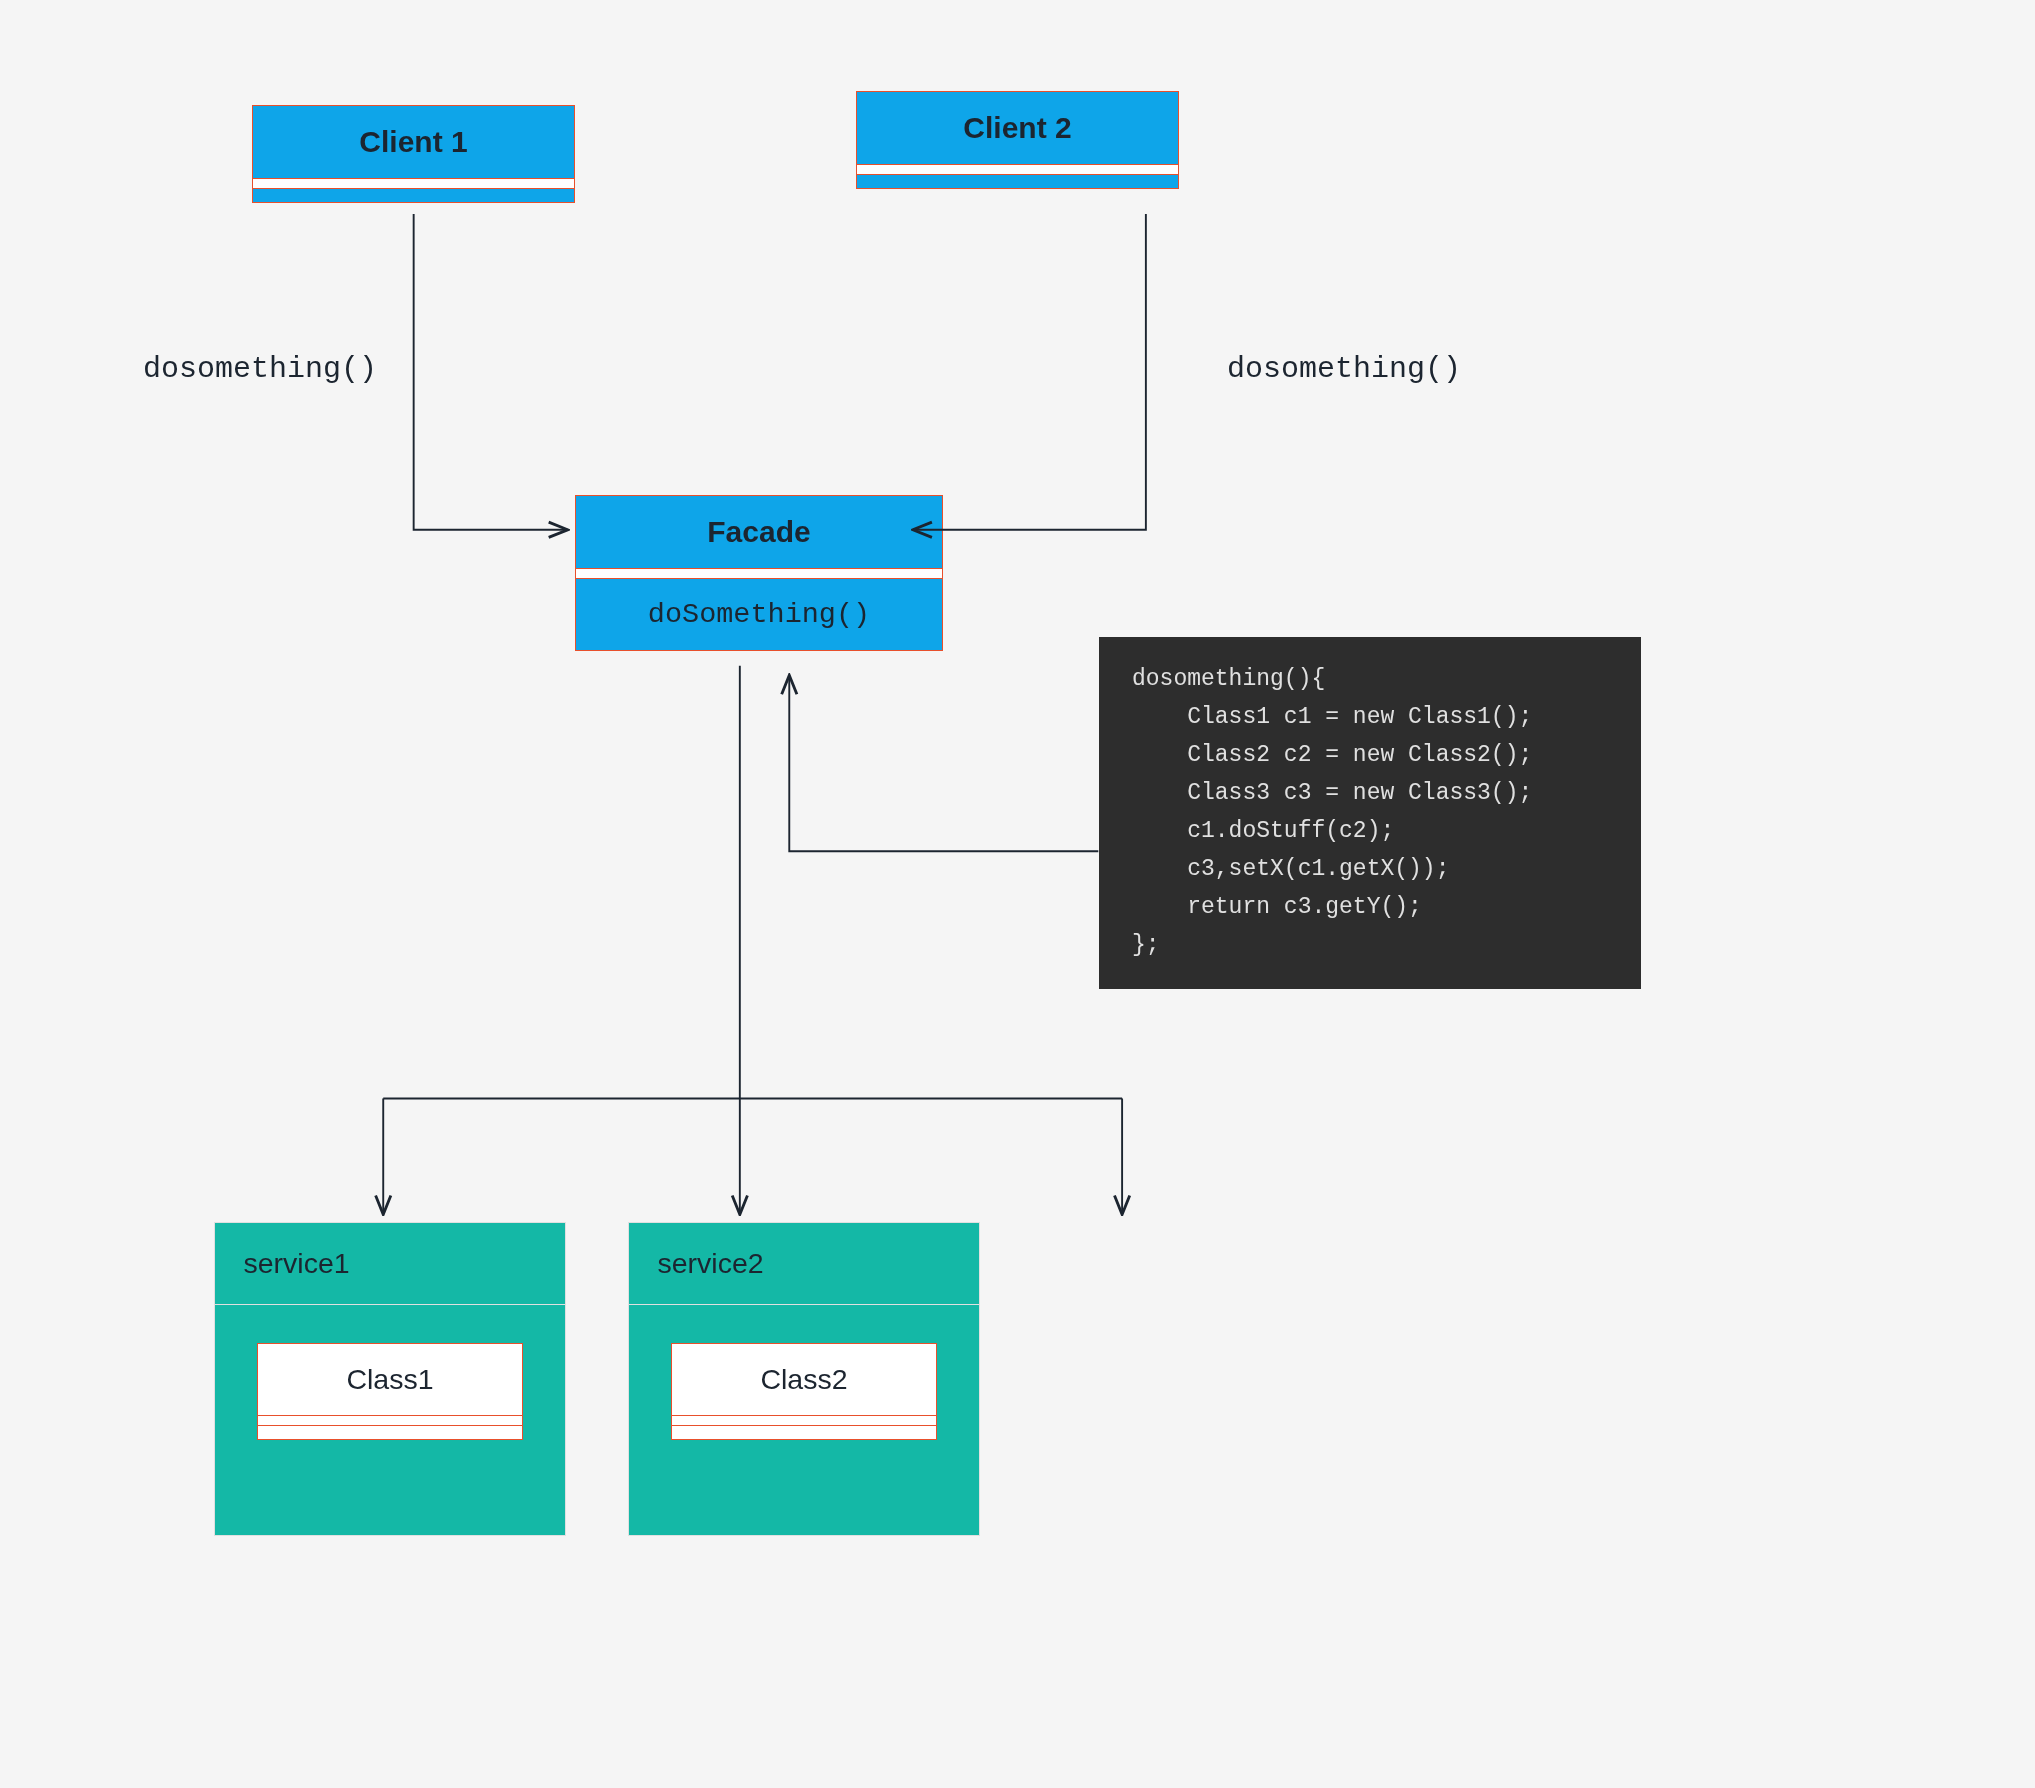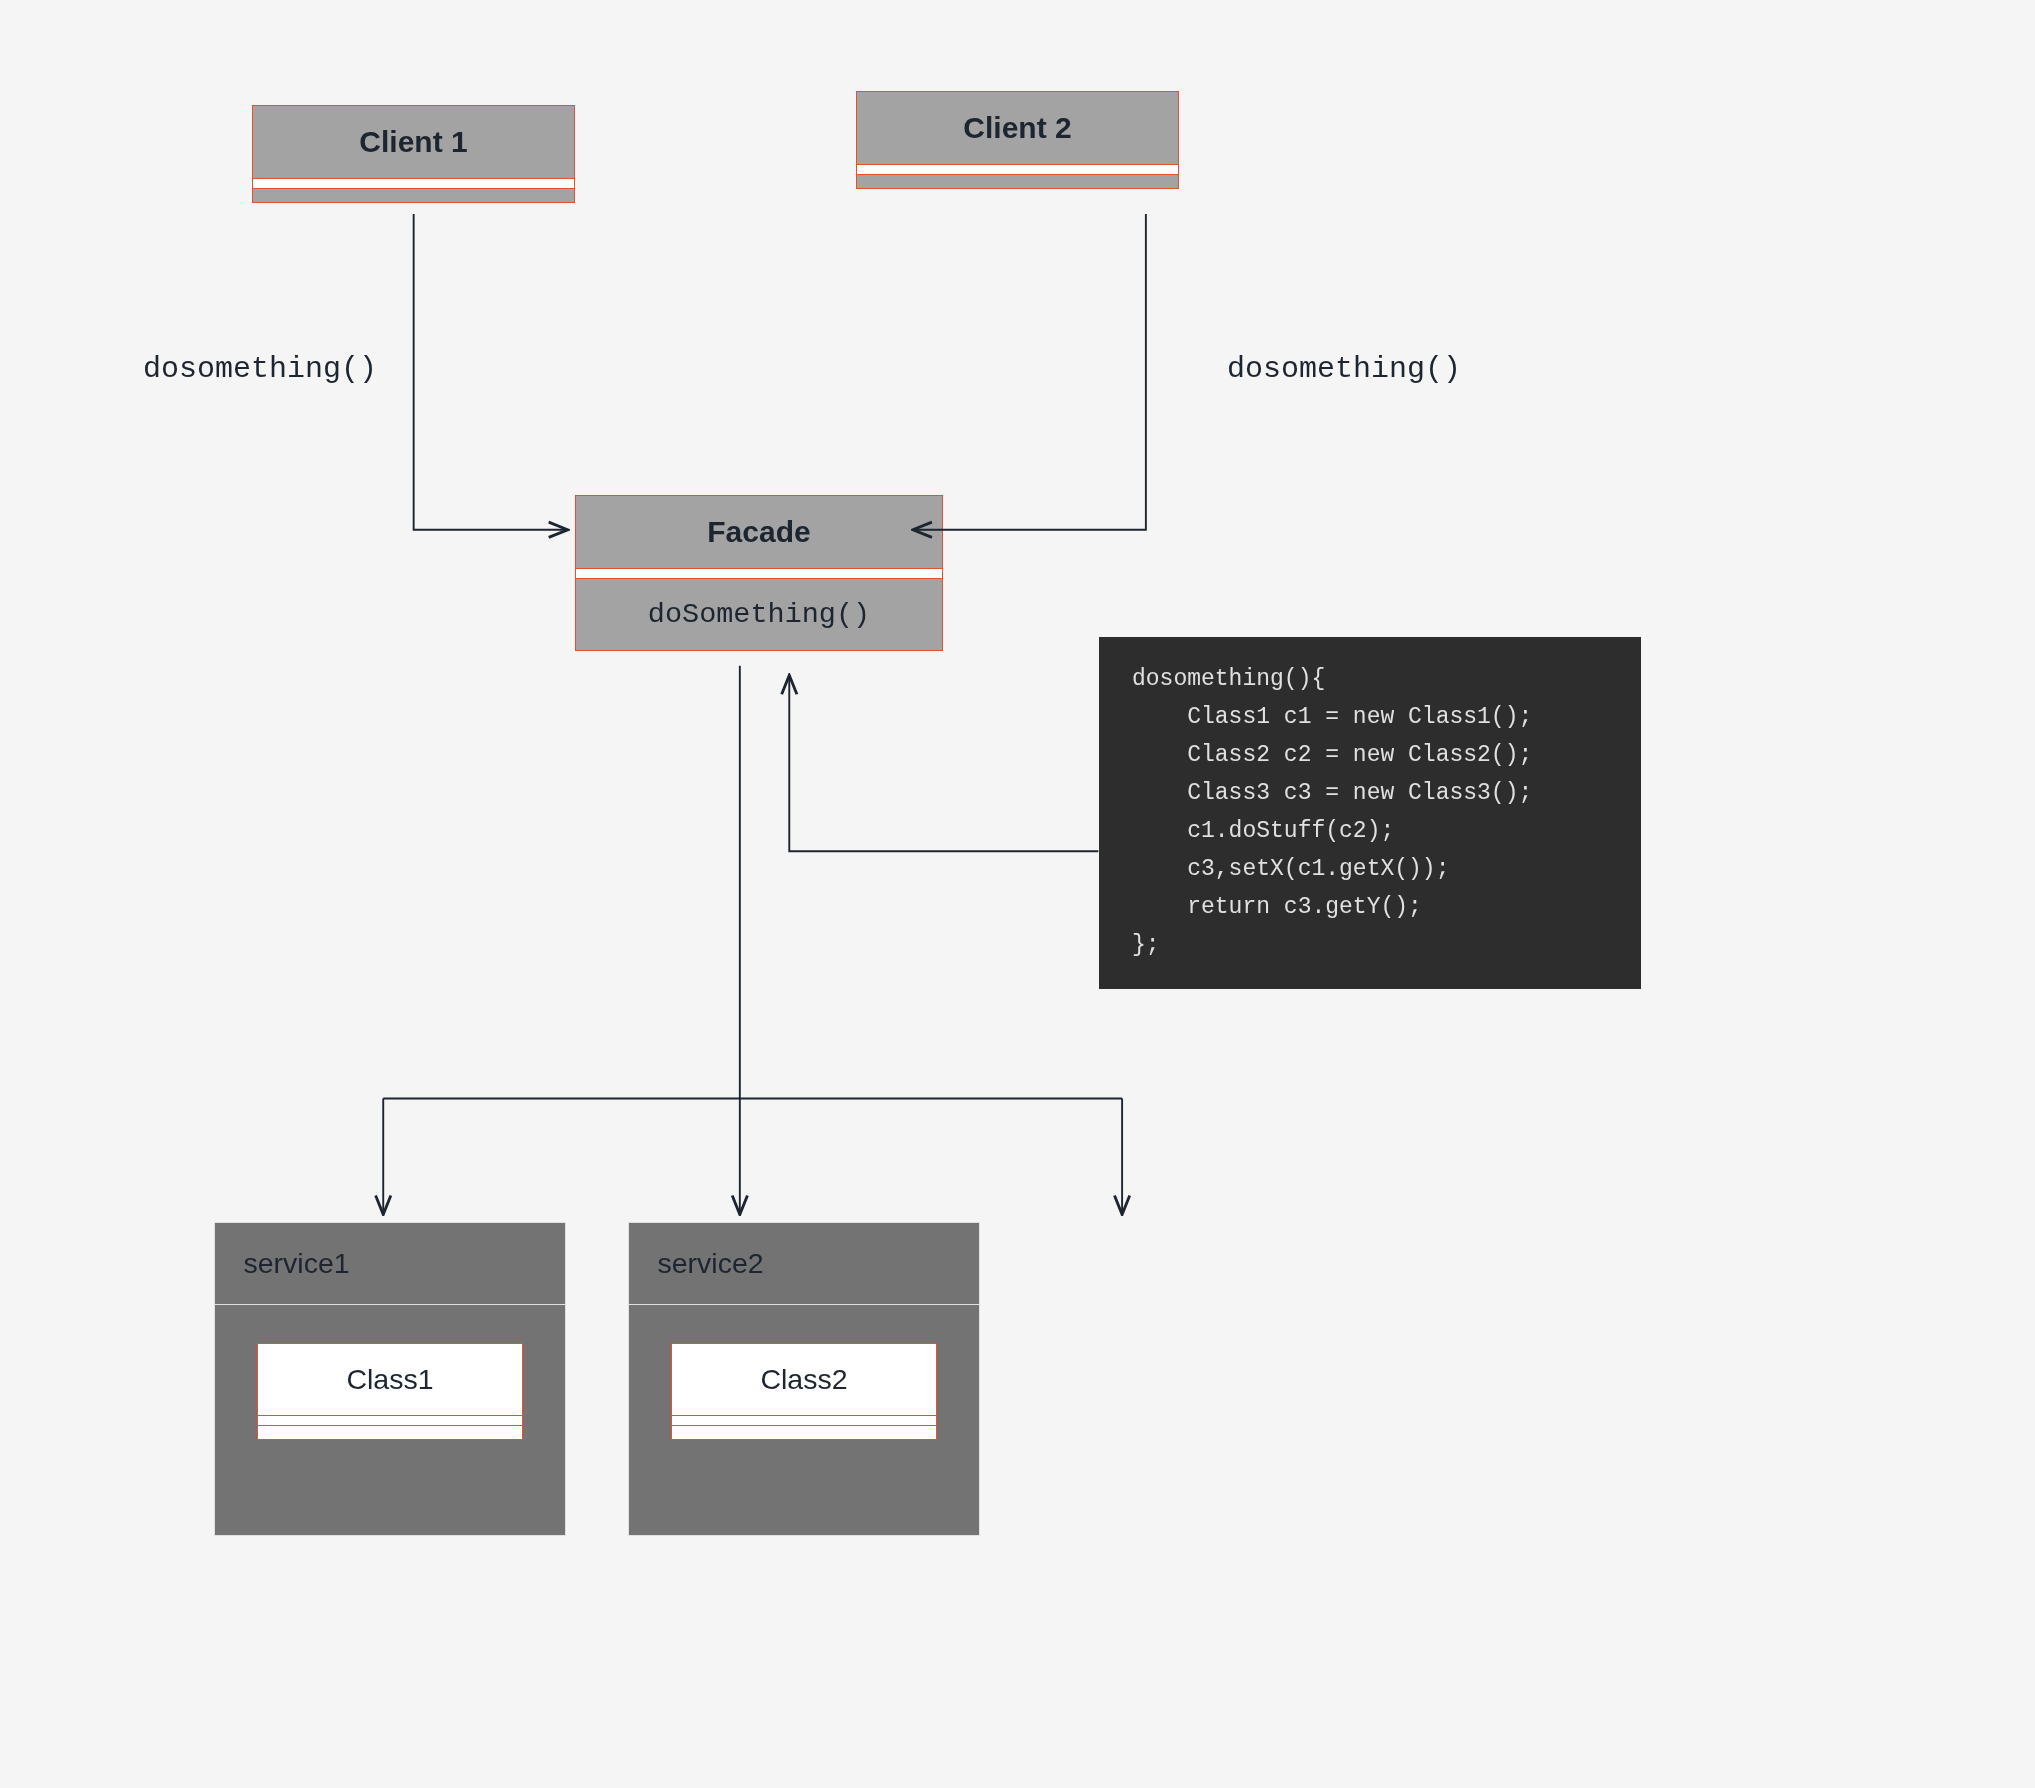--- a/index.html
+++ b/index.html
@@ -14,21 +14,21 @@
       height: 1788px;
       position: relative;
     }
     .diagram {
       position: relative;
       width: 100%;
       height: 100%;
     }
     .uml-box {
       position: absolute;
-      background: #a3a3a3;
+      background: #0ea5e9;
       border: 1.9px solid #e8502c;
       display: flex;
       flex-direction: column;
     }
     .uml-box .header {
       padding: 19px 28.5px;
       font-size: 30px;
       font-weight: 600;
       color: #1c2530;
       text-align: center;
@@ -57,21 +57,21 @@
       background: #2d2d2d;
       color: #e0e0e0;
       font-family: 'Courier New', monospace;
       font-size: 23px;
       padding: 24px 28.5px;
       line-height: 1.65;
       white-space: pre;
     }
     .service-box {
       position: absolute;
-      background: #737373;
+      background: #14b8a6;
       border: 1px solid #e0e0e0;
     }
     .service-box .service-header {
       padding: 24px 28.5px;
       font-size: 28.5px;
       color: #1c2530;
       border-bottom: 1px solid #e0e0e0;
     }
     .service-box .service-body {
       padding: 38px 28.5px 28.5px 28.5px;

